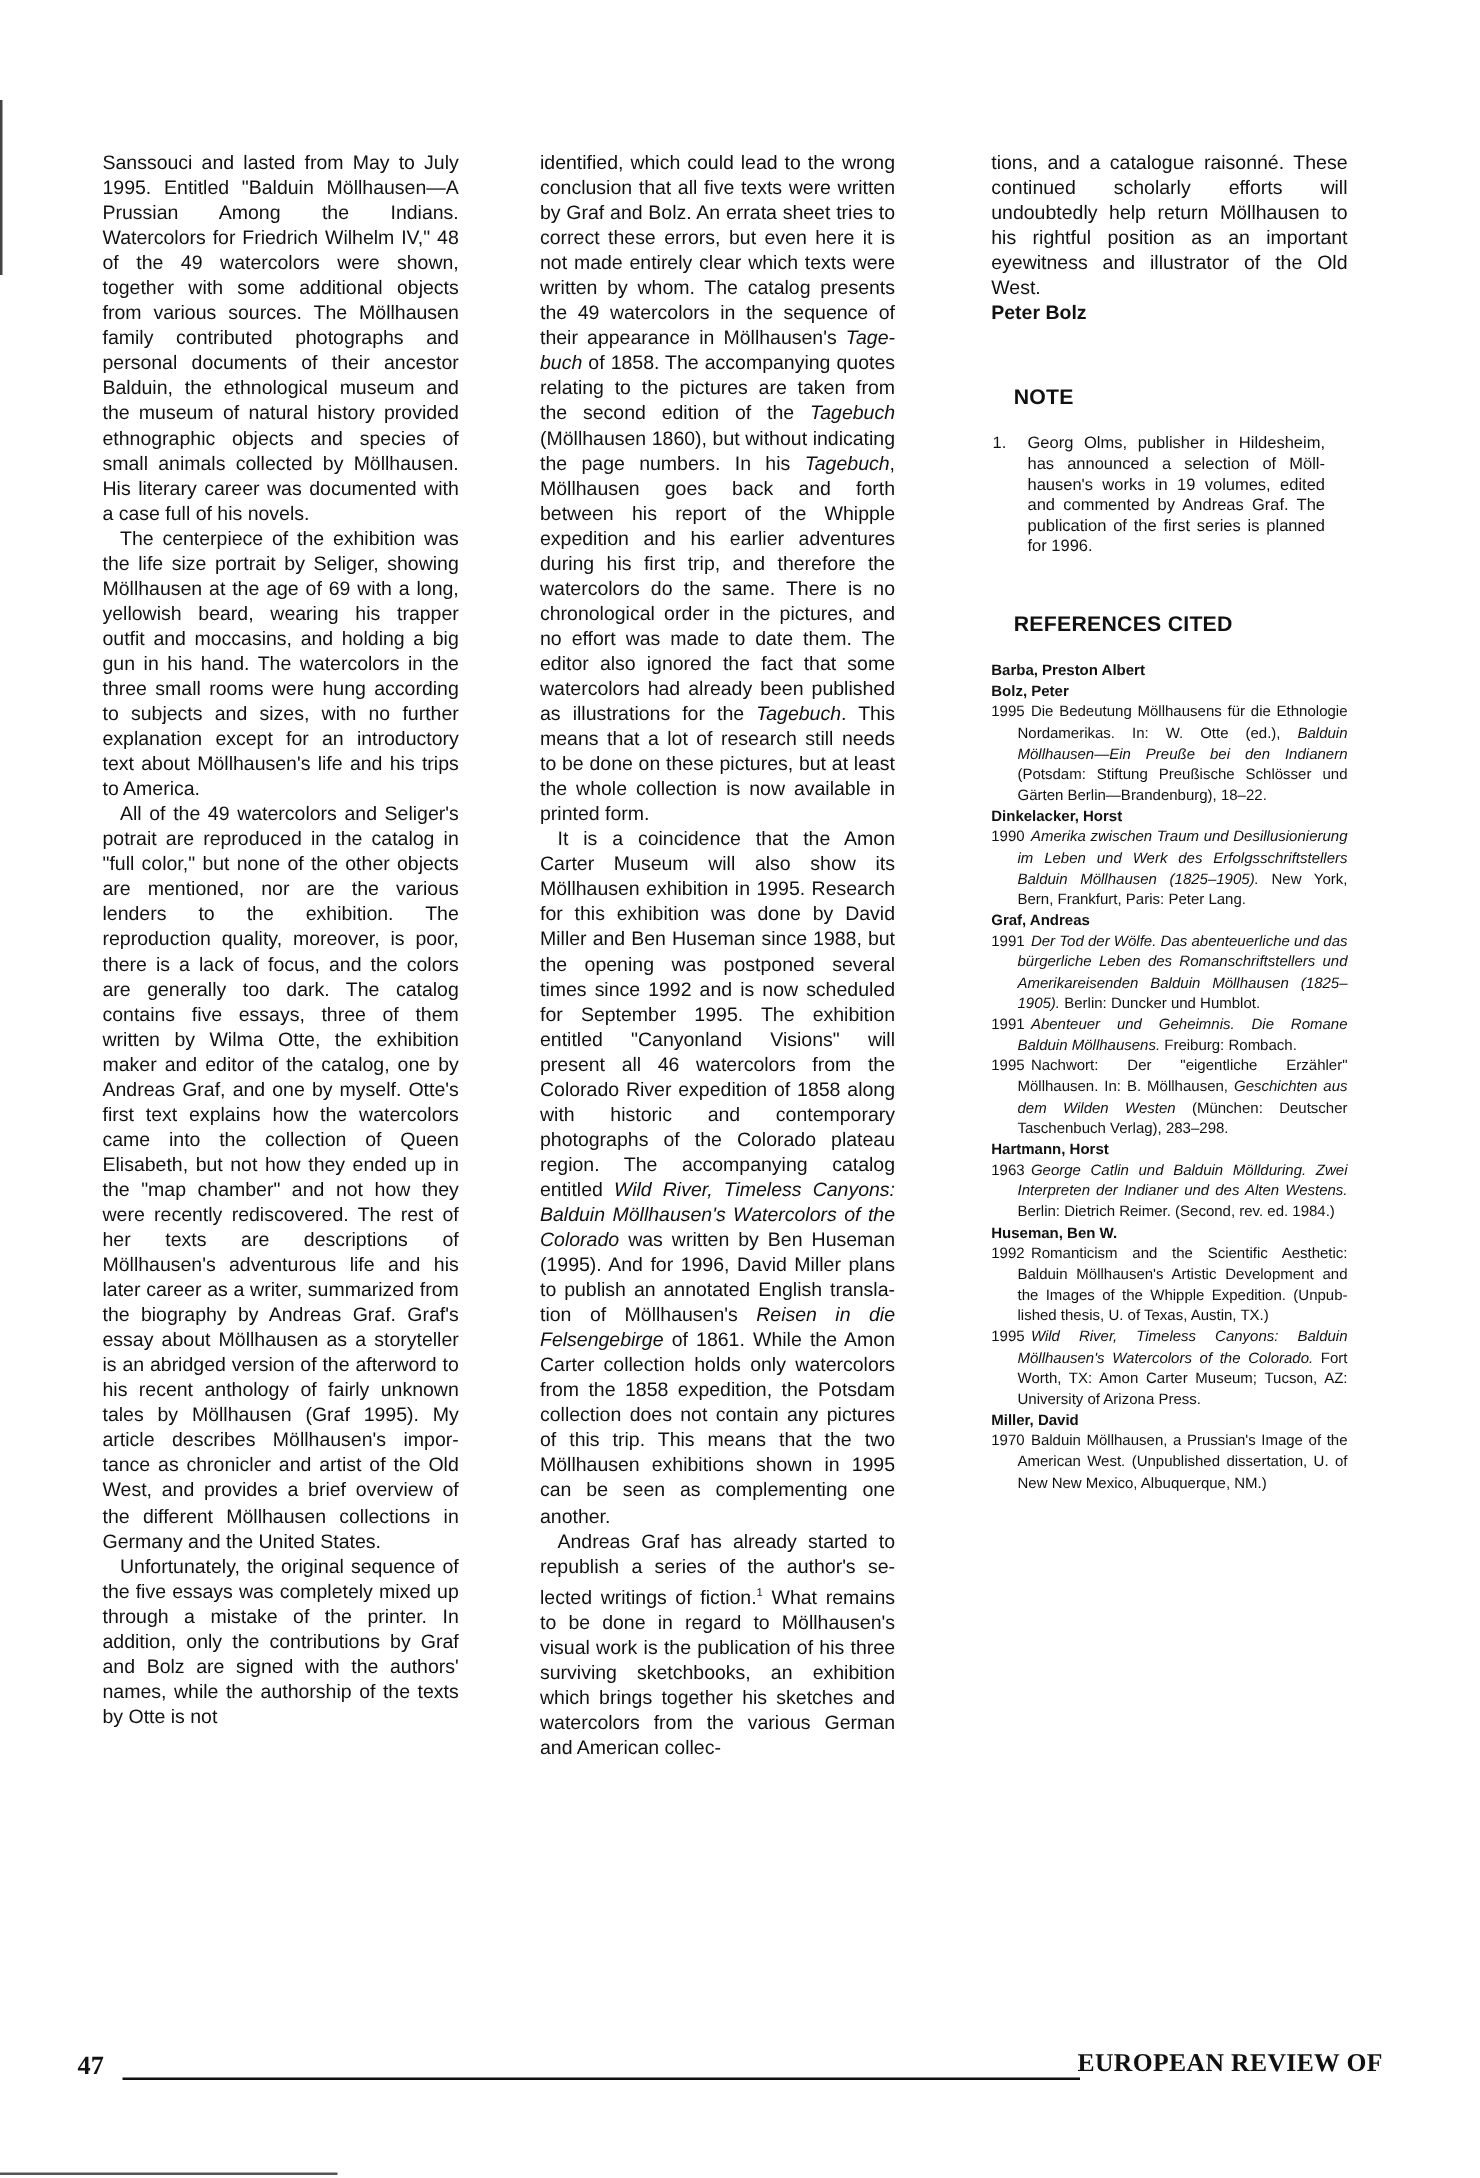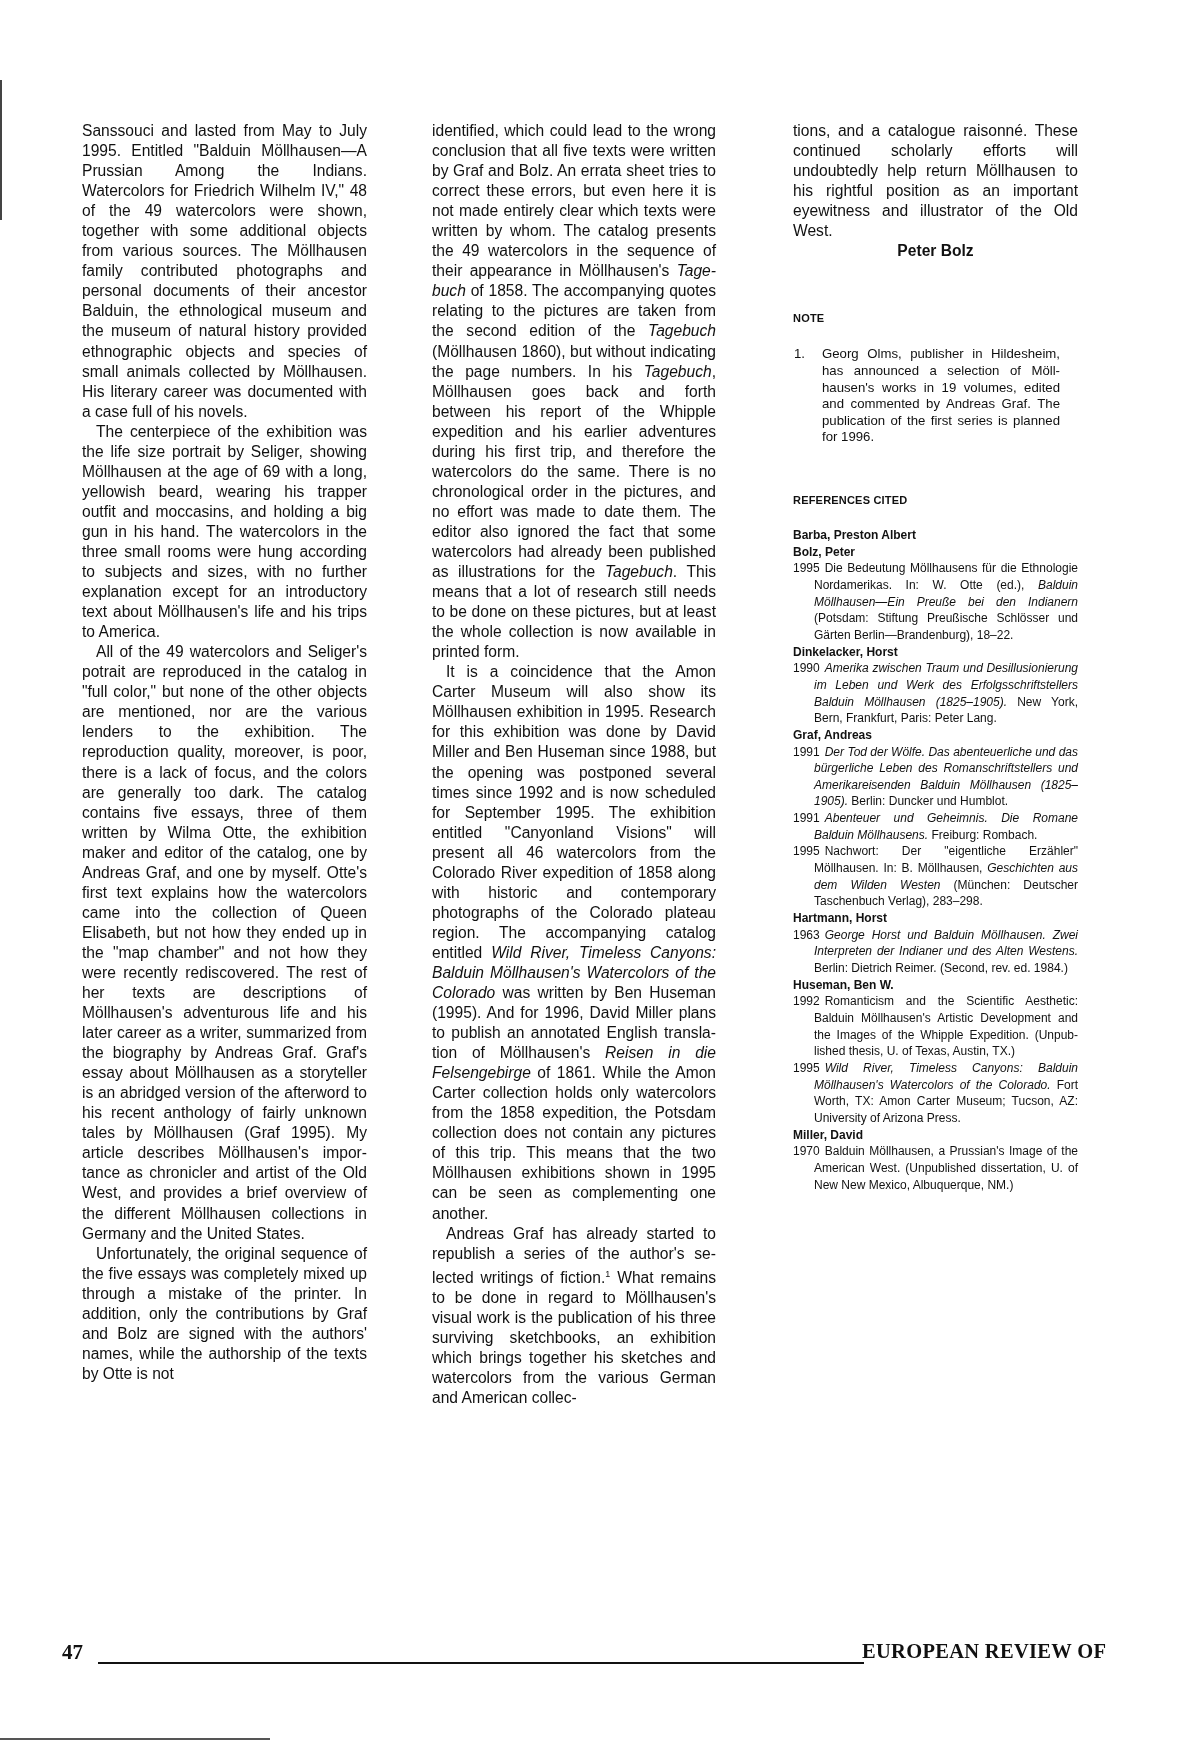--- a/index.html
+++ b/index.html
@@ -10,23 +10,23 @@
   .col {
     position: absolute; top: 121px;
     font-size: 15.6px; line-height: 20.05px;
     text-align: justify; hyphens: manual;
   }
   .col p { margin: 0; text-indent: 0; }
   .col p.indent { text-indent: 14px; }
   #col1 { left: 82px; width: 285px; }
   #col2 { left: 432px; width: 284px; }
   #col3 { left: 793px; width: 285px; }
-  .sig { text-align: center; font-weight: bold; margin-top: 2px; }
+  .sig { text-align: left; font-weight: bold; margin-top: 2px; }
   h2 {
-    font-size: 11px; font-weight: bold; margin: 0; letter-spacing: 0.2px;
+    font-size: 17px; font-weight: bold; margin: 18px; letter-spacing: 0.2px;
   }
   .note-h { margin-top: 47px; }
   .note {
     margin-top: 18px; font-size: 13.2px; line-height: 16.6px;
     display: flex; text-align: justify;
   }
   .note .num { width: 28px; flex: none; padding-left: 1px; }
   .note .txt { flex: 1; padding-right: 18px; }
   .ref-h { margin-top: 44px; }
   .refs { margin-top: 17px; font-size: 12px; line-height: 16.65px; }
@@ -100,21 +100,21 @@
         <span class="body"><span class="yr">1991</span><i>Der Tod der Wölfe. Das aben­teuerliche und das bürgerliche Leben des Romanschriftstellers und Ame­rikareisenden Balduin Möllhausen (1825–1905).</i> Berlin: Duncker und Humblot.</span>
       </p>
       <p class="entry">
         <span class="body"><span class="yr">1991</span><i>Abenteuer und Geheimnis. Die Romane Balduin Möllhausens.</i> Freiburg: Rombach.</span>
       </p>
       <p class="entry">
         <span class="body"><span class="yr">1995</span>Nachwort: Der "eigentliche Erzäh­ler" Möllhausen. In: B. Möllhausen, <i>Geschichten aus dem Wilden Westen</i> (München: Deutscher Taschenbuch Verlag), 283–298.</span>
       </p>
       <p class="author">Hartmann, Horst</p>
       <p class="entry">
-        <span class="body"><span class="yr">1963</span><i>George Horst und Balduin Möll­hausen. Zwei Interpreten der Indianer und des Alten Westens.</i> Berlin: Diet­rich Reimer. (Second, rev. ed. 1984.)</span>
+        <span class="body"><span class="yr">1963</span><i>George Catlin und Balduin Möll­during. Zwei Interpreten der Indianer und des Alten Westens.</i> Berlin: Diet­rich Reimer. (Second, rev. ed. 1984.)</span>
       </p>
       <p class="author">Huseman, Ben W.</p>
       <p class="entry">
         <span class="body"><span class="yr">1992</span>Romanticism and the Scientific Aesthetic: Balduin Möllhausen's Artistic Development and the Images of the Whipple Expedition. (Unpub­lished thesis, U. of Texas, Austin, TX.)</span>
       </p>
       <p class="entry">
         <span class="body"><span class="yr">1995</span><i>Wild River, Timeless Canyons: Balduin Möllhausen's Watercolors of the Colorado.</i> Fort Worth, TX: Amon Carter Museum; Tucson, AZ: Univer­sity of Arizona Press.</span>
       </p>
       <p class="author">Miller, David</p>
       <p class="entry">

